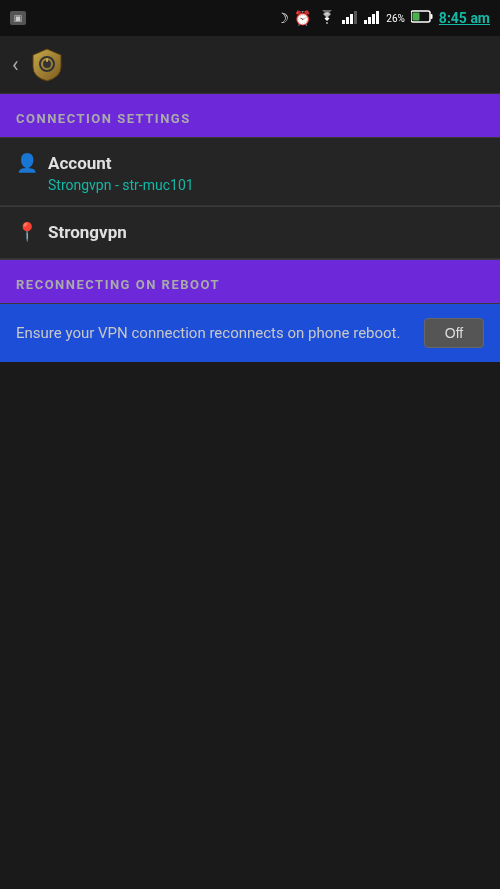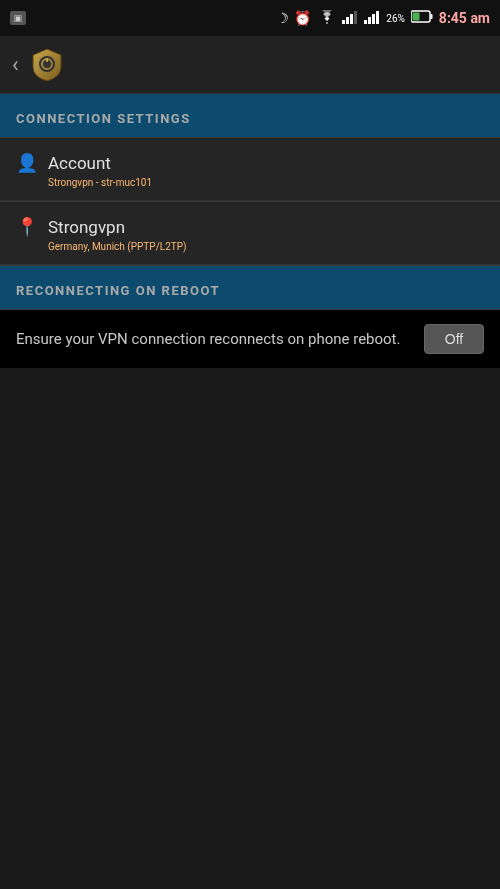--- a/index.html
+++ b/index.html
@@ -40,21 +40,22 @@
       font-size: 14px;
       color: #fff;
     }
     .battery-text {
       font-size: 10px;
       color: #fff;
     }
     .time-text {
       font-size: 14px;
       font-weight: bold;
-      color: #fca5a5;
+      color: #14b8a6;
+      text-decoration: underline;
     }
 
     
     .app-bar {
       width: 100%;
       height: 58px;
       background: #222;
       display: flex;
       align-items: center;
       padding: 0 12px;
@@ -69,21 +70,21 @@
     .app-bar-title {
       font-size: 22px;
       color: #e8e8e8;
       font-weight: normal;
       letter-spacing: 0.5px;
     }
 
     
     .section-header {
       padding: 14px 16px 10px 16px;
-      background: #0c4a6e;
+      background: #6d28d9;
     }
     .section-header-text {
       font-size: 13px;
       color: #aaa;
       letter-spacing: 1.5px;
       font-weight: bold;
     }
 
     .divider {
       height: 1px;
@@ -106,30 +107,31 @@
     }
     .settings-item-icon {
       font-size: 18px;
       color: #bbb;
       width: 22px;
       text-align: center;
     }
     .settings-item-title {
       font-size: 17px;
       color: #e0e0e0;
+      font-weight: bold;
     }
     .settings-item-subtitle {
-      font-size: 10px;
-      color: #fdba74;
+      font-size: 14px;
+      color: #14b8a6;
       padding-left: 32px;
     }
 
     
     .reconnect-section {
-      background: #000000;
+      background: #1d4ed8;
       padding: 14px 16px;
       display: flex;
       align-items: center;
       justify-content: center;
       gap: 12px;
     }
     .reconnect-text {
       font-size: 15px;
       color: #c8c8c8;
       flex: 1;
@@ -244,21 +246,20 @@
   <div class="settings-item-subtitle">Strongvpn - str-muc101</div>
 </div>
 
 <div class="divider"></div>
 
 <div class="settings-item">
   <div class="settings-item-row">
     <span class="settings-item-icon">📍</span>
     <span class="settings-item-title">Strongvpn</span>
   </div>
-  <div class="settings-item-subtitle">Germany, Munich (PPTP/L2TP)</div>
 </div>
 
 <div class="divider"></div>
 
 <div class="section-header">
   <span class="section-header-text">RECONNECTING ON REBOOT</span>
 </div>
 <div class="divider"></div>
 
 <div class="reconnect-section">

